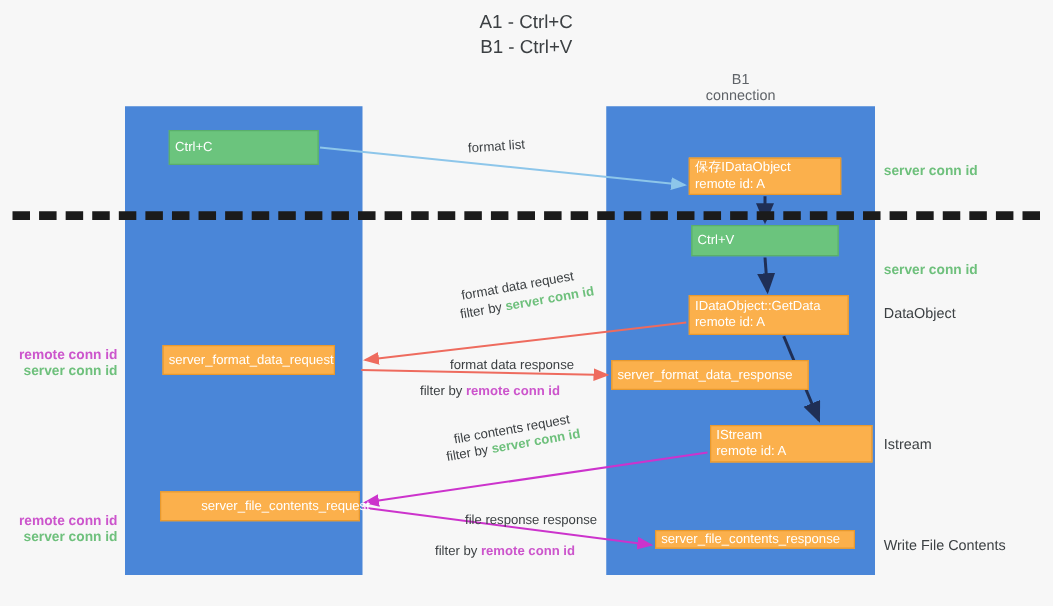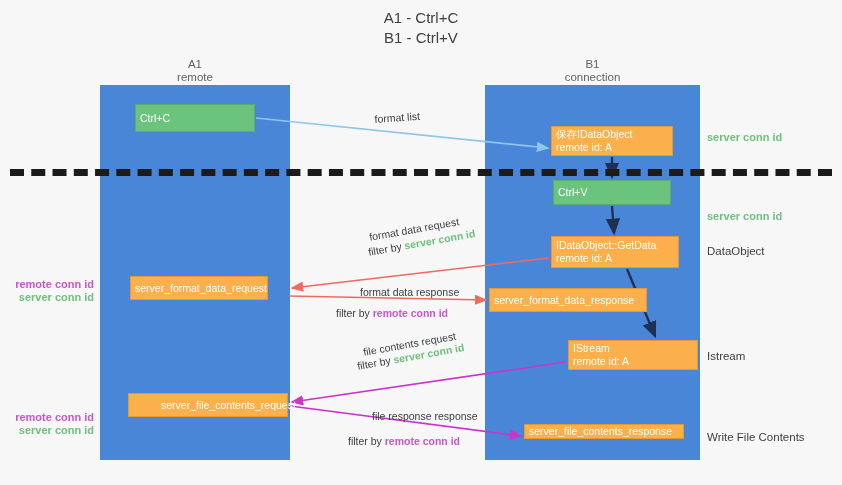--- a/index.html
+++ b/index.html
@@ -98,24 +98,20 @@
 </head>
 <body>
 
 <div id="stage">
 
   <div class="abs" id="title">
     <div>A1 - Ctrl+C</div>
     <div>B1 - Ctrl+V</div>
   </div>
 
-  <div class="abs lane-head" id="head-a1">
-    <div>A1</div>
-    <div>remote</div>
-  </div>
   <div class="abs lane-head" id="head-b1">
     <div>B1</div>
     <div>connection</div>
   </div>
 
   <div class="abs lane" id="lane-a1"></div>
   <div class="abs lane" id="lane-b1"></div>
 
   <svg id="wires">
     <defs>

